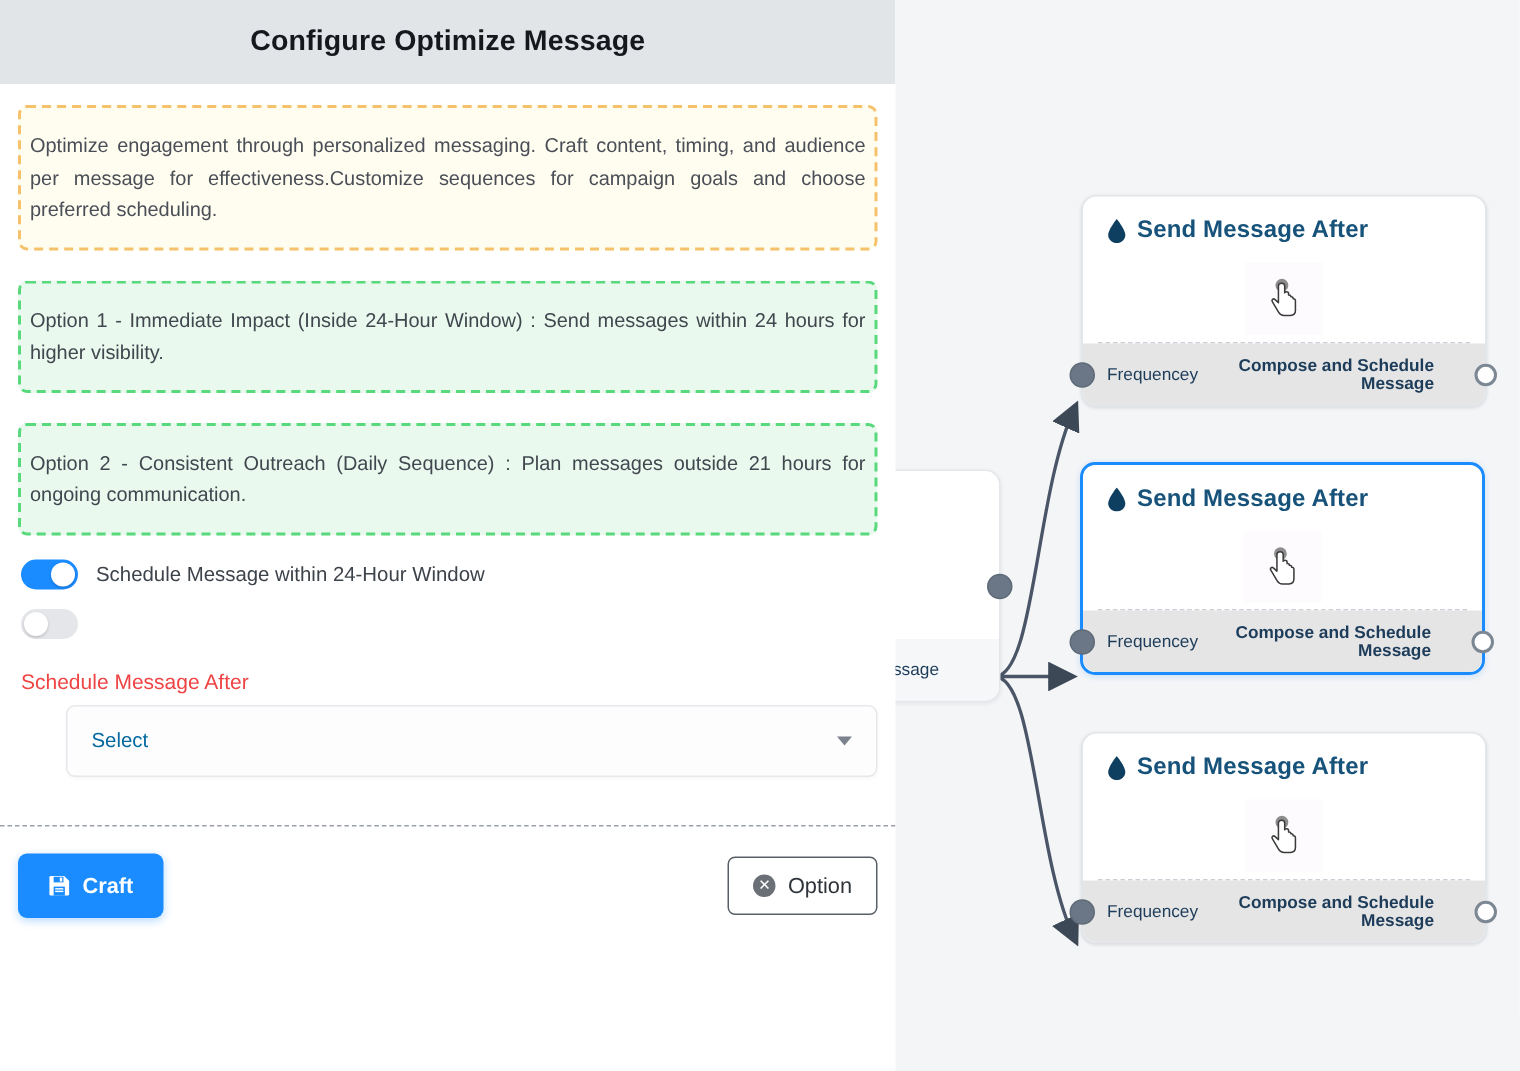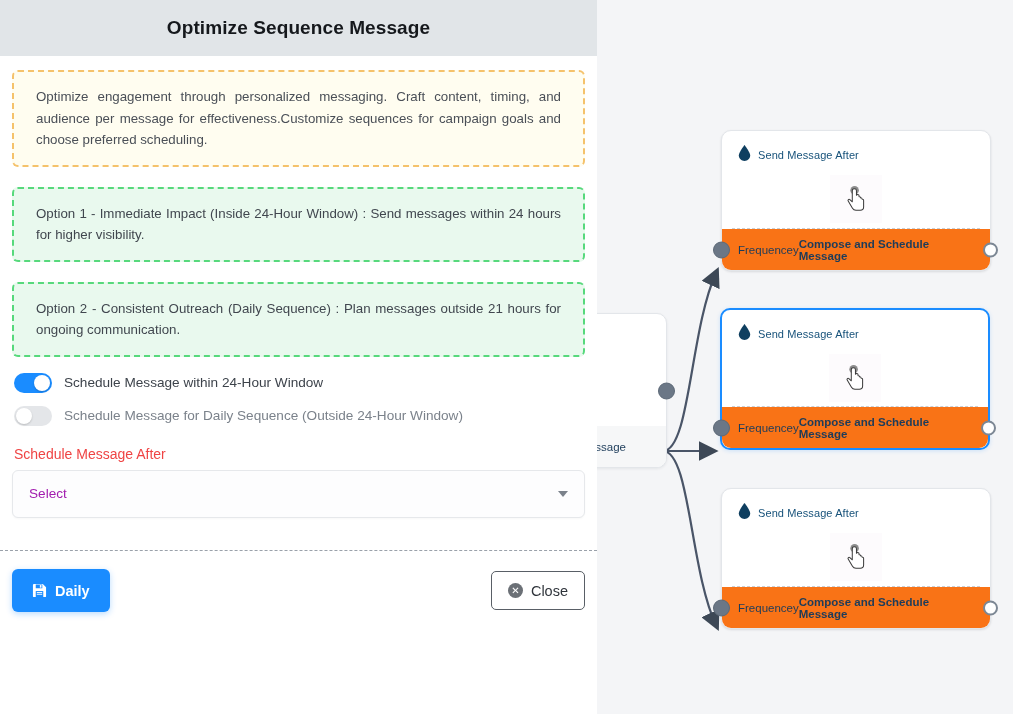--- a/index.html
+++ b/index.html
@@ -31,39 +31,40 @@
     border: 2px solid #1a8cff;
     box-shadow: 0 1px 4px rgba(26,140,255,.18);
   }
   .node-body {
     height: 97px;
     position: relative;
     padding: 14px 16px 0 16px;
   }
   .node.selected .node-body { height: 96px; }
   .node-title {
-    display: flex; align-items: flex-end; gap: 7px;
-    font-size: 11px; font-weight: normal; color: #17527a;
+    display: flex; align-items: center; gap: 7px;
+    font-size: 16px; font-weight: bold; color: #17527a;
     letter-spacing: .1px;
   }
   .drop-icon { display: block; width: 13px; height: 16px; flex: 0 0 auto; }
   .hand-icon {
     position: absolute; left: 50%; top: 44px; transform: translateX(-50%);
     width: 52px; height: 48px;
     background: #fdfbfd;
     display: flex; align-items: center; justify-content: center;
   }
   .node-sep { border-top: 1px dashed #c9cfd6; margin: 0 10px; }
   .node-footer {
     height: 41px;
-    background: #f97316;
+    background: #e5e5e5;
     border-radius: 0 0 9px 9px;
     display: flex; align-items: center;
     position: relative;
     padding: 0 16px 0 16px;
+    text-align: right;
   }
   .foot-left  { font-size: 11.5px; color: #1d3c5a; }
   .foot-right { font-size: 11.5px; color: #1d3c5a; margin-left: auto; margin-right: 18px; font-weight: bold; }
 
   .handle-target {
     position: absolute; left: -9px; top: 50%; transform: translateY(-50%);
     width: 17px; height: 17px; border-radius: 50%;
     background: #6b7786; border: 1px solid #5e6a78;
   }
   .handle-source {
@@ -106,21 +107,21 @@
     height: 56px; background: #e1e5e8;
     display: flex; align-items: center; justify-content: center;
   }
   .panel-header h1 {
     font-size: 19px; font-weight: bold; color: #15181c; letter-spacing: .1px;
   }
   .panel-content { padding: 14px 12px 0 12px; }
 
   .callout {
     border-radius: 6px;
-    padding: 14px 22px;
+    padding: 14px 6px;
     font-size: 13.3px;
     line-height: 1.62;
     text-align: justify;
   }
   .callout.info {
     background: #fffdf0; border: 2px dashed #f5c26b; color: #4a4f57;
     margin-bottom: 18px;
   }
   .callout.ok {
     background: #e9f9ee; border: 2px dashed #57d97c; color: #41474f;
@@ -146,22 +147,23 @@
 
   .field-label {
     margin: 20px 0 8px 2px;
     font-size: 14px; color: #ef4444;
   }
   .select {
     height: 48px;
     border: 1px solid #e6e8eb; border-radius: 6px;
     background: #fdfdfe;
     display: flex; align-items: center; padding: 0 16px;
-    font-size: 13.6px; color: #a21caf;
+    font-size: 13.6px; color: #0369a1;
     box-shadow: 0 1px 2px rgba(16,24,40,.03);
+    margin-left: 32px;
   }
   .caret { margin-left: auto; width: 0; height: 0;
     border-left: 5px solid transparent; border-right: 5px solid transparent;
     border-top: 6px solid #7b828b; }
 
   .divider { position: absolute; left: 0; right: 0; top: 550px; border-top: 1px dashed #9aa1aa; }
 
   .footer-actions {
     position: absolute; left: 0; right: 0; top: 569px;
     padding: 0 12px;
@@ -287,41 +289,40 @@
         <span class="foot-left">Frequencey</span>
         <span class="foot-right">Compose and Schedule Message</span>
         <div class="handle-source"></div>
       </div>
     </div>
   </div>
 
   <div class="panel">
 
     <div class="panel-header">
-      <h1>Optimize Sequence Message</h1>
+      <h1>Configure Optimize Message</h1>
     </div>
 
     <div class="panel-content">
 
       <div class="callout info">Optimize engagement through personalized messaging. Craft content, timing, and audience per message for effectiveness.Customize sequences for campaign goals and choose preferred scheduling.</div>
       <div class="callout ok">Option 1 - Immediate Impact (Inside 24-Hour Window) : Send messages within 24 hours for higher visibility.</div>
       <div class="callout ok">Option 2 - Consistent Outreach (Daily Sequence) : Plan messages outside 21 hours for ongoing communication.</div>
 
       <div class="switch-row">
         <div class="switch on">
           <div class="knob"></div>
         </div>
         <span class="switch-label">Schedule Message within 24-Hour Window</span>
       </div>
 
       <div class="switch-row">
         <div class="switch">
           <div class="knob"></div>
         </div>
-        <span class="switch-label muted">Schedule Message for Daily Sequence (Outside 24-Hour Window)</span>
       </div>
 
       <div class="field-label">Schedule Message After</div>
       <div class="select">
         <span>Select</span>
         <span class="caret"></span>
       </div>
     </div>
 
     <div class="divider"></div>
@@ -329,22 +330,22 @@
     <div class="footer-actions">
       <button class="btn-save">
         <svg width="15" height="15" viewBox="0 0 16 16">
           <path d="M2 1 h9.5 L15 4.5 V14 a1 1 0 0 1 -1 1 H2 a1 1 0 0 1 -1 -1 V2 a1 1 0 0 1 1 -1 Z" fill="#ffffff"></path>
           <rect x="4" y="1.6" width="7" height="4" fill="#1a8cff"></rect>
           <rect x="8.4" y="2.2" width="1.7" height="2.8" fill="#ffffff"></rect>
           <rect x="4" y="8.6" width="8" height="6.4" fill="#1a8cff"></rect>
           <rect x="5.1" y="9.7" width="5.8" height="1" fill="#ffffff"></rect>
           <rect x="5.1" y="11.5" width="5.8" height="1" fill="#ffffff"></rect>
         </svg>
-        <span>Daily</span>
+        <span>Craft</span>
       </button>
 
       <button class="btn-close">
         <span class="x-circle">✕</span>
-        <span>Close</span>
+        <span>Option</span>
       </button>
     </div>
   </div>
 </div>
 
 </body></html>

